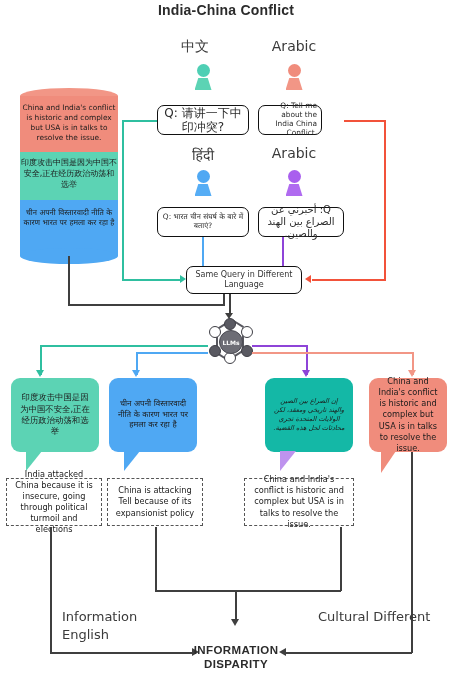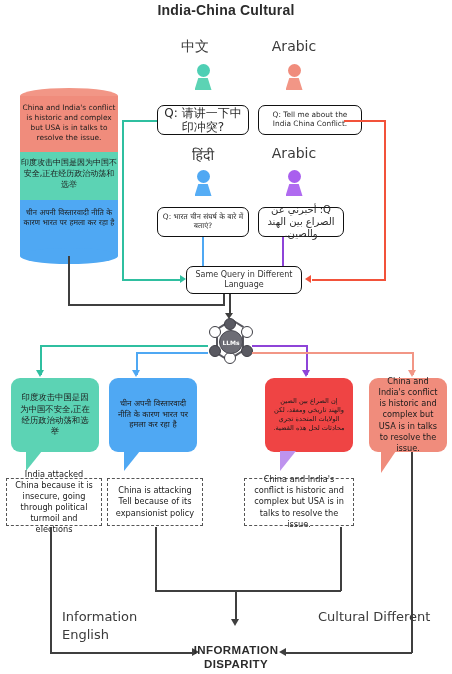--- a/index.html
+++ b/index.html
@@ -51,37 +51,37 @@
   .nodecircle{position:absolute;border-radius:50%;}
   .nodeline{position:absolute;background:#58585f;}
 
   .outlabel{font-size:13px;color:#3a3a3a;line-height:1.35;}
   #infodisp{font-size:11.5px;font-weight:bold;letter-spacing:.4px;text-align:center;
             font-family:"Liberation Sans",sans-serif;line-height:1.2;}
 </style>
 </head>
 <body>
 
-<div class="abs" id="title">India-China Cultural</div>
+<div class="abs" id="title">India-China Conflict</div>
 
 <div class="abs lang-label" style="left:162px;top:38px;width:66px;">中文</div>
 <div class="abs person" style="left:190px;top:64px;">
   <div class="head" style="background:#4ECFB4;"></div>
   <div class="body" style="background:#5CD3B4;"></div>
 </div>
 <div class="abs qbox" style="left:157px;top:105px;width:92px;height:30px;font-size:12px;">
   <span>Q: 请讲一下中印冲突?</span>
 </div>
 
 <div class="abs lang-label" style="left:258px;top:38px;width:72px;">Arabic</div>
 <div class="abs person" style="left:281px;top:64px;">
   <div class="head" style="background:#F08C7C;"></div>
   <div class="body" style="background:#F29686;"></div>
 </div>
-<div class="abs qbox" style="left:258px;top:105px;width:104px;height:30px;font-size:7.4px;">
+<div class="abs qbox" style="left:258px;top:105px;width:64px;height:30px;font-size:7.4px;text-align:right;">
   <span>Q: Tell me about the India China Conflict.</span>
 </div>
 
 <div class="abs lang-label" style="left:170px;top:145px;width:66px;">हिंदी</div>
 <div class="abs person" style="left:190px;top:170px;">
   <div class="head" style="background:#4FA8F3;"></div>
   <div class="body" style="background:#56ADF5;"></div>
 </div>
 <div class="abs qbox" style="left:157px;top:207px;width:92px;height:30px;font-size:7.4px;">
   <span>Q: भारत चीन संघर्ष के बारे में बताएं?</span>
@@ -177,21 +177,21 @@
 <div class="abs bubble" style="left:11px;top:378px;width:88px;height:74px;background:#5CD3B4;font-size:8.4px;">
   <span>印度攻击中国是因为中国不安全,正在经历政治动荡和选举</span>
 </div>
 <div class="abs tail" style="left:26px;top:451px;border-width:0 0 20px 16px;border-color:transparent transparent transparent #5CD3B4;"></div>
 
 <div class="abs bubble" style="left:109px;top:378px;width:88px;height:74px;background:#4FA8F3;font-size:8px;">
   <span>चीन अपनी विस्तारवादी नीति के कारण भारत पर हमला कर रहा है</span>
 </div>
 <div class="abs tail" style="left:124px;top:451px;border-width:0 0 20px 16px;border-color:transparent transparent transparent #4FA8F3;"></div>
 
-<div class="abs bubble" style="left:265px;top:378px;width:88px;height:74px;background:#ef4444;font-size:6.6px;direction:rtl;">
+<div class="abs bubble" style="left:265px;top:378px;width:88px;height:74px;background:#14b8a6;font-size:6.6px;direction:rtl;font-style:italic;">
   <span>إن الصراع بين الصين والهند تاريخي ومعقد، لكن الولايات المتحدة تجري محادثات لحل هذه القضية.</span>
 </div>
 <div class="abs tail" style="left:280px;top:451px;border-width:0 0 20px 16px;border-color:transparent transparent transparent #BE93EE;"></div>
 
 <div class="abs bubble" style="left:369px;top:378px;width:78px;height:74px;background:#F08C7C;font-size:8.2px;">
   <span>China and India's conflict is historic and complex but USA is in talks to resolve the issue.</span>
 </div>
 <div class="abs tail" style="left:381px;top:451px;border-width:0 0 22px 15px;border-color:transparent transparent transparent #F08C7C;"></div>
 
 <div class="abs dashbox" style="left:6px;top:478px;width:96px;height:48px;">

